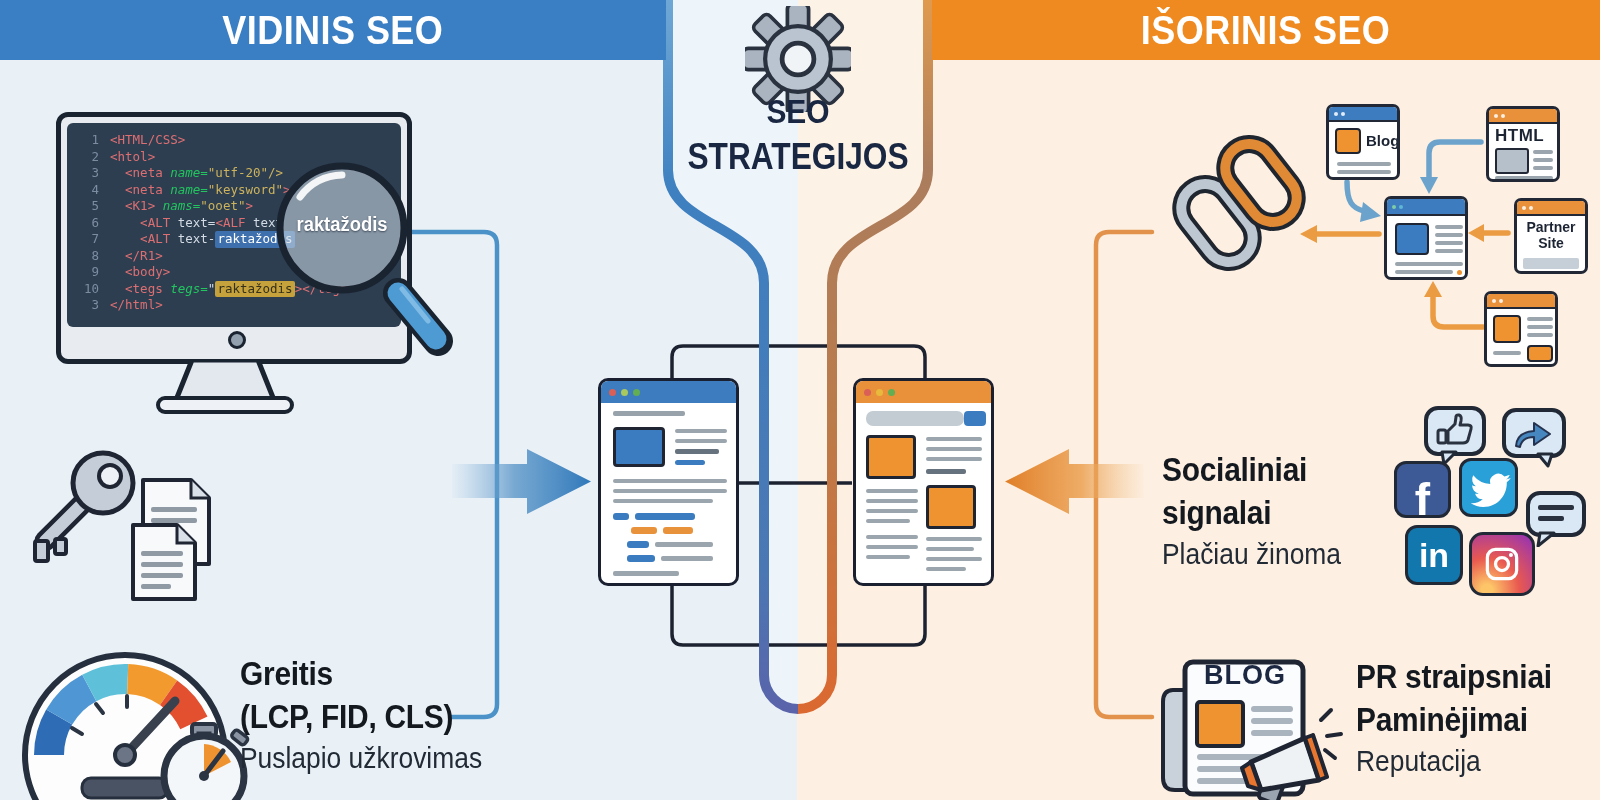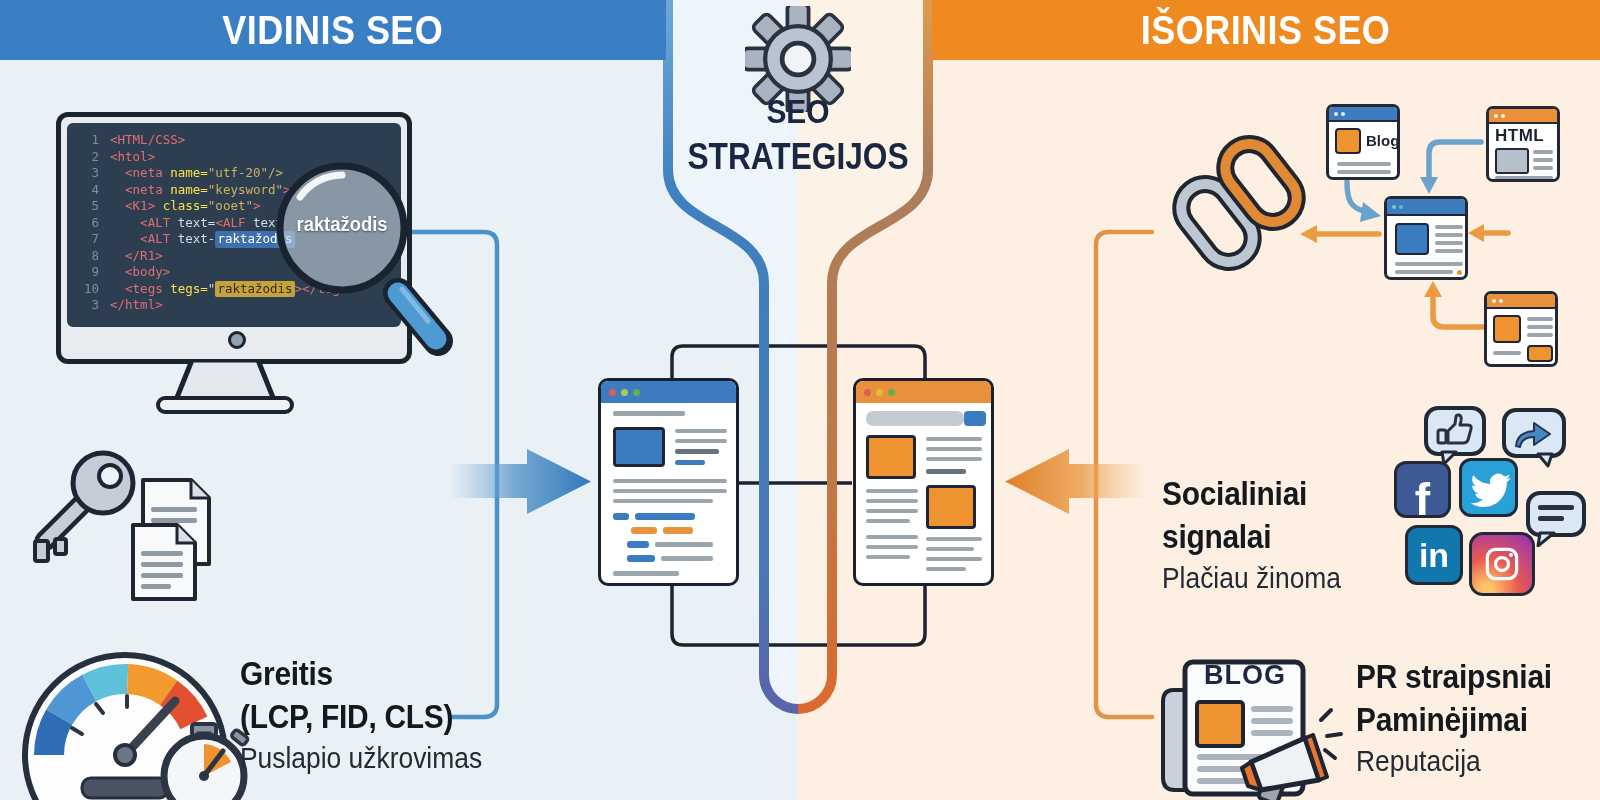--- a/index.html
+++ b/index.html
@@ -20,21 +20,21 @@
   .tblock div{transform:scaleX(.88);transform-origin:left;}
   .h-bold{font-weight:bold;font-size:34px;line-height:43px;color:#14181f;letter-spacing:-.3px;}
   .h-reg{font-weight:400;font-size:30px;line-height:40px;color:#222a35;}
   
   .monitor{position:absolute;left:56px;top:112px;width:346px;height:242px;background:#e8ecf0;
            border:5px solid #1a2330;border-radius:12px;}
   .screen{position:absolute;left:6px;top:6px;width:334px;height:204px;background:#2d3e51;border-radius:6px;
           padding:9px 0 0 12px;box-sizing:border-box;overflow:hidden;}
   .code-line{white-space:pre;font-family:"DejaVu Sans Mono",monospace;font-size:12.5px;line-height:16.5px;display:flex;}
   .cs-ln{color:#7e8ca2;width:20px;display:inline-block;text-align:right;margin-right:11px;flex:none;}
-  .cs-tg{color:#dd6f72;}.cs-at{color:#fde047;}.cs-vl{color:#cdb35c;}.cs-tx{color:#d3dbe4;}
+  .cs-tg{color:#dd6f72;}.cs-at{color:#22c55e;font-style:italic;}.cs-vl{color:#cdb35c;}.cs-tx{color:#d3dbe4;}
   .cs-hlb{background:#3f70ae;color:#fff;border-radius:2px;padding:0 2px;}
   .cs-hly{background:#c5a23b;color:#34301a;border-radius:2px;padding:0 2px;}
   .camera{position:absolute;left:167px;top:214px;width:12px;height:12px;border-radius:50%;
           background:#93a0ae;border:3px solid #1a2330;}
   .mag-label{position:absolute;left:282px;top:213px;width:120px;text-align:center;color:#fff;
              font-weight:bold;font-size:20px;text-shadow:0 1px 2px rgba(10,20,35,.6);transform:scaleX(.92);}
   
   .browser{position:absolute;width:141px;height:208px;background:#fff;border:3px solid #1b2030;
            border-radius:10px;overflow:hidden;box-sizing:border-box;}
   .b-bar{height:22px;display:flex;align-items:center;gap:5px;padding-left:8px;}
@@ -141,21 +141,21 @@
   <div class="ctitle" style="top:92px;font-size:34px">SEO</div>
   <div class="ctitle" style="top:136px;font-size:36px">STRATEGIJOS</div>
 
   <div class="monitor">
     <div class="screen">
       <div>
           <div class="code-line"><span class="cs-ln">1</span><span class="cs-tg">&lt;HTML/CSS&gt;</span></div>
           <div class="code-line"><span class="cs-ln">2</span><span class="cs-tg">&lt;htol&gt;</span></div>
           <div class="code-line"><span class="cs-ln">3</span><span class="cs-tg">  &lt;neta</span><span class="cs-at"> name=</span><span class="cs-vl">"utf-20"/&gt;</span></div>
           <div class="code-line"><span class="cs-ln">4</span><span class="cs-tg">  &lt;neta</span><span class="cs-at"> name=</span><span class="cs-vl">"keysword"</span><span class="cs-tg">&gt;</span></div>
-          <div class="code-line"><span class="cs-ln">5</span><span class="cs-tg">  &lt;K1&gt;</span><span class="cs-at"> class=</span><span class="cs-vl">"ooet"</span><span class="cs-tg">&gt;</span></div>
+          <div class="code-line"><span class="cs-ln">5</span><span class="cs-tg">  &lt;K1&gt;</span><span class="cs-at"> nams=</span><span class="cs-vl">"ooet"</span><span class="cs-tg">&gt;</span></div>
           <div class="code-line"><span class="cs-ln">6</span><span class="cs-tg">    &lt;ALT</span><span class="cs-tx"> text=</span><span class="cs-tg">&lt;ALF</span><span class="cs-tx"> text</span></div>
           <div class="code-line"><span class="cs-ln">7</span><span class="cs-tg">    &lt;ALT</span><span class="cs-tx"> text-</span><span class="cs-hlb">raktažodis</span></div>
           <div class="code-line"><span class="cs-ln">8</span><span class="cs-tg">  &lt;/R1&gt;</span></div>
           <div class="code-line"><span class="cs-ln">9</span><span class="cs-tg">  &lt;body&gt;</span></div>
           <div class="code-line"><span class="cs-ln">10</span><span class="cs-tg">  &lt;tegs</span><span class="cs-at"> tegs=</span><span class="cs-tx">"</span><span class="cs-hly">raktažodis</span><span class="cs-tg">&gt;&lt;/tegs&gt;</span></div>
           <div class="code-line"><span class="cs-ln">3</span><span class="cs-tg">&lt;/html&gt;</span></div>
         </div>
     </div>
     <div class="camera"></div>
   </div>
@@ -333,36 +333,46 @@
       <div class="imgb" style="left:8px;top:7px;width:34px;height:32px;border-width:2px"></div>
       <div class="l" style="left:48px;top:9px;width:28px;height:4px"></div>
       <div class="l" style="left:48px;top:17px;width:28px;height:4px"></div>
       <div class="l" style="left:48px;top:25px;width:28px;height:4px"></div>
       <div class="l" style="left:48px;top:33px;width:28px;height:4px"></div>
       <div class="l" style="left:8px;top:46px;width:68px;height:4px"></div>
       <div class="l" style="left:8px;top:54px;width:58px;height:4px"></div>
       <div class="pill" style="left:70px;top:54px;width:5px;height:5px;background:#ef9330;border-radius:50%"></div>
     </div>
   </div>
+  <div class="mini" style="left:1514px;top:198px">
+    <div class="bar bar-orange">
+        <i></i>
+        <i></i>
+      </div>
+    <div class="body">
+      <div class="m-label" style="left:0;top:3px;width:68px;text-align:center;font-size:14px;line-height:16px">Partner Site</div>
+      <div class="pill" style="left:6px;top:42px;width:56px;height:11px;background:#c6cfd7;border-radius:2px"></div>
+    </div>
+  </div>
   <div class="mini" style="left:1484px;top:291px">
     <div class="bar bar-orange">
         <i></i>
         <i></i>
       </div>
     <div class="body">
       <div class="imgo" style="left:6px;top:6px;width:28px;height:28px;border-width:2px"></div>
       <div class="l" style="left:40px;top:8px;width:26px;height:4px"></div>
       <div class="l" style="left:40px;top:16px;width:26px;height:4px"></div>
       <div class="l" style="left:40px;top:24px;width:26px;height:4px"></div>
       <div class="l" style="left:6px;top:42px;width:28px;height:4px"></div>
       <div class="imgo" style="left:40px;top:36px;width:26px;height:17px;border-width:2px"></div>
     </div>
   </div>
 
-  <div class="abs tblock" style="left:1162px;top:472px">
+  <div class="abs tblock" style="left:1162px;top:448px">
     <div class="h-bold">Socialiniai</div>
     <div class="h-bold">signalai</div>
     <div class="h-reg">Plačiau žinoma</div>
   </div>
 
   <svg class="abs" style="left:1422px;top:404px" width="66" height="62" viewBox="0 0 66 62">
     <rect x="4" y="4" width="58" height="46" rx="12" fill="#d9e8f4" stroke="#222936" stroke-width="4"></rect>
     <polygon points="20,48 34,48 22,60" fill="#d9e8f4" stroke="#222936" stroke-width="3" stroke-linejoin="round"></polygon>
     <rect x="16" y="26" width="8" height="13" rx="2" fill="none" stroke="#2a3240" stroke-width="3"></rect>
     <path d="M 26,39 L 26,27 L 33,20 L 34,13 Q 34,10.5 37,11 Q 40,12 39,17 L 38,21 L 46,21 Q 50,21 49,25 L 46,36 Q 45,39 41,39 Z" fill="none" stroke="#2a3240" stroke-width="3" stroke-linejoin="round"></path>

